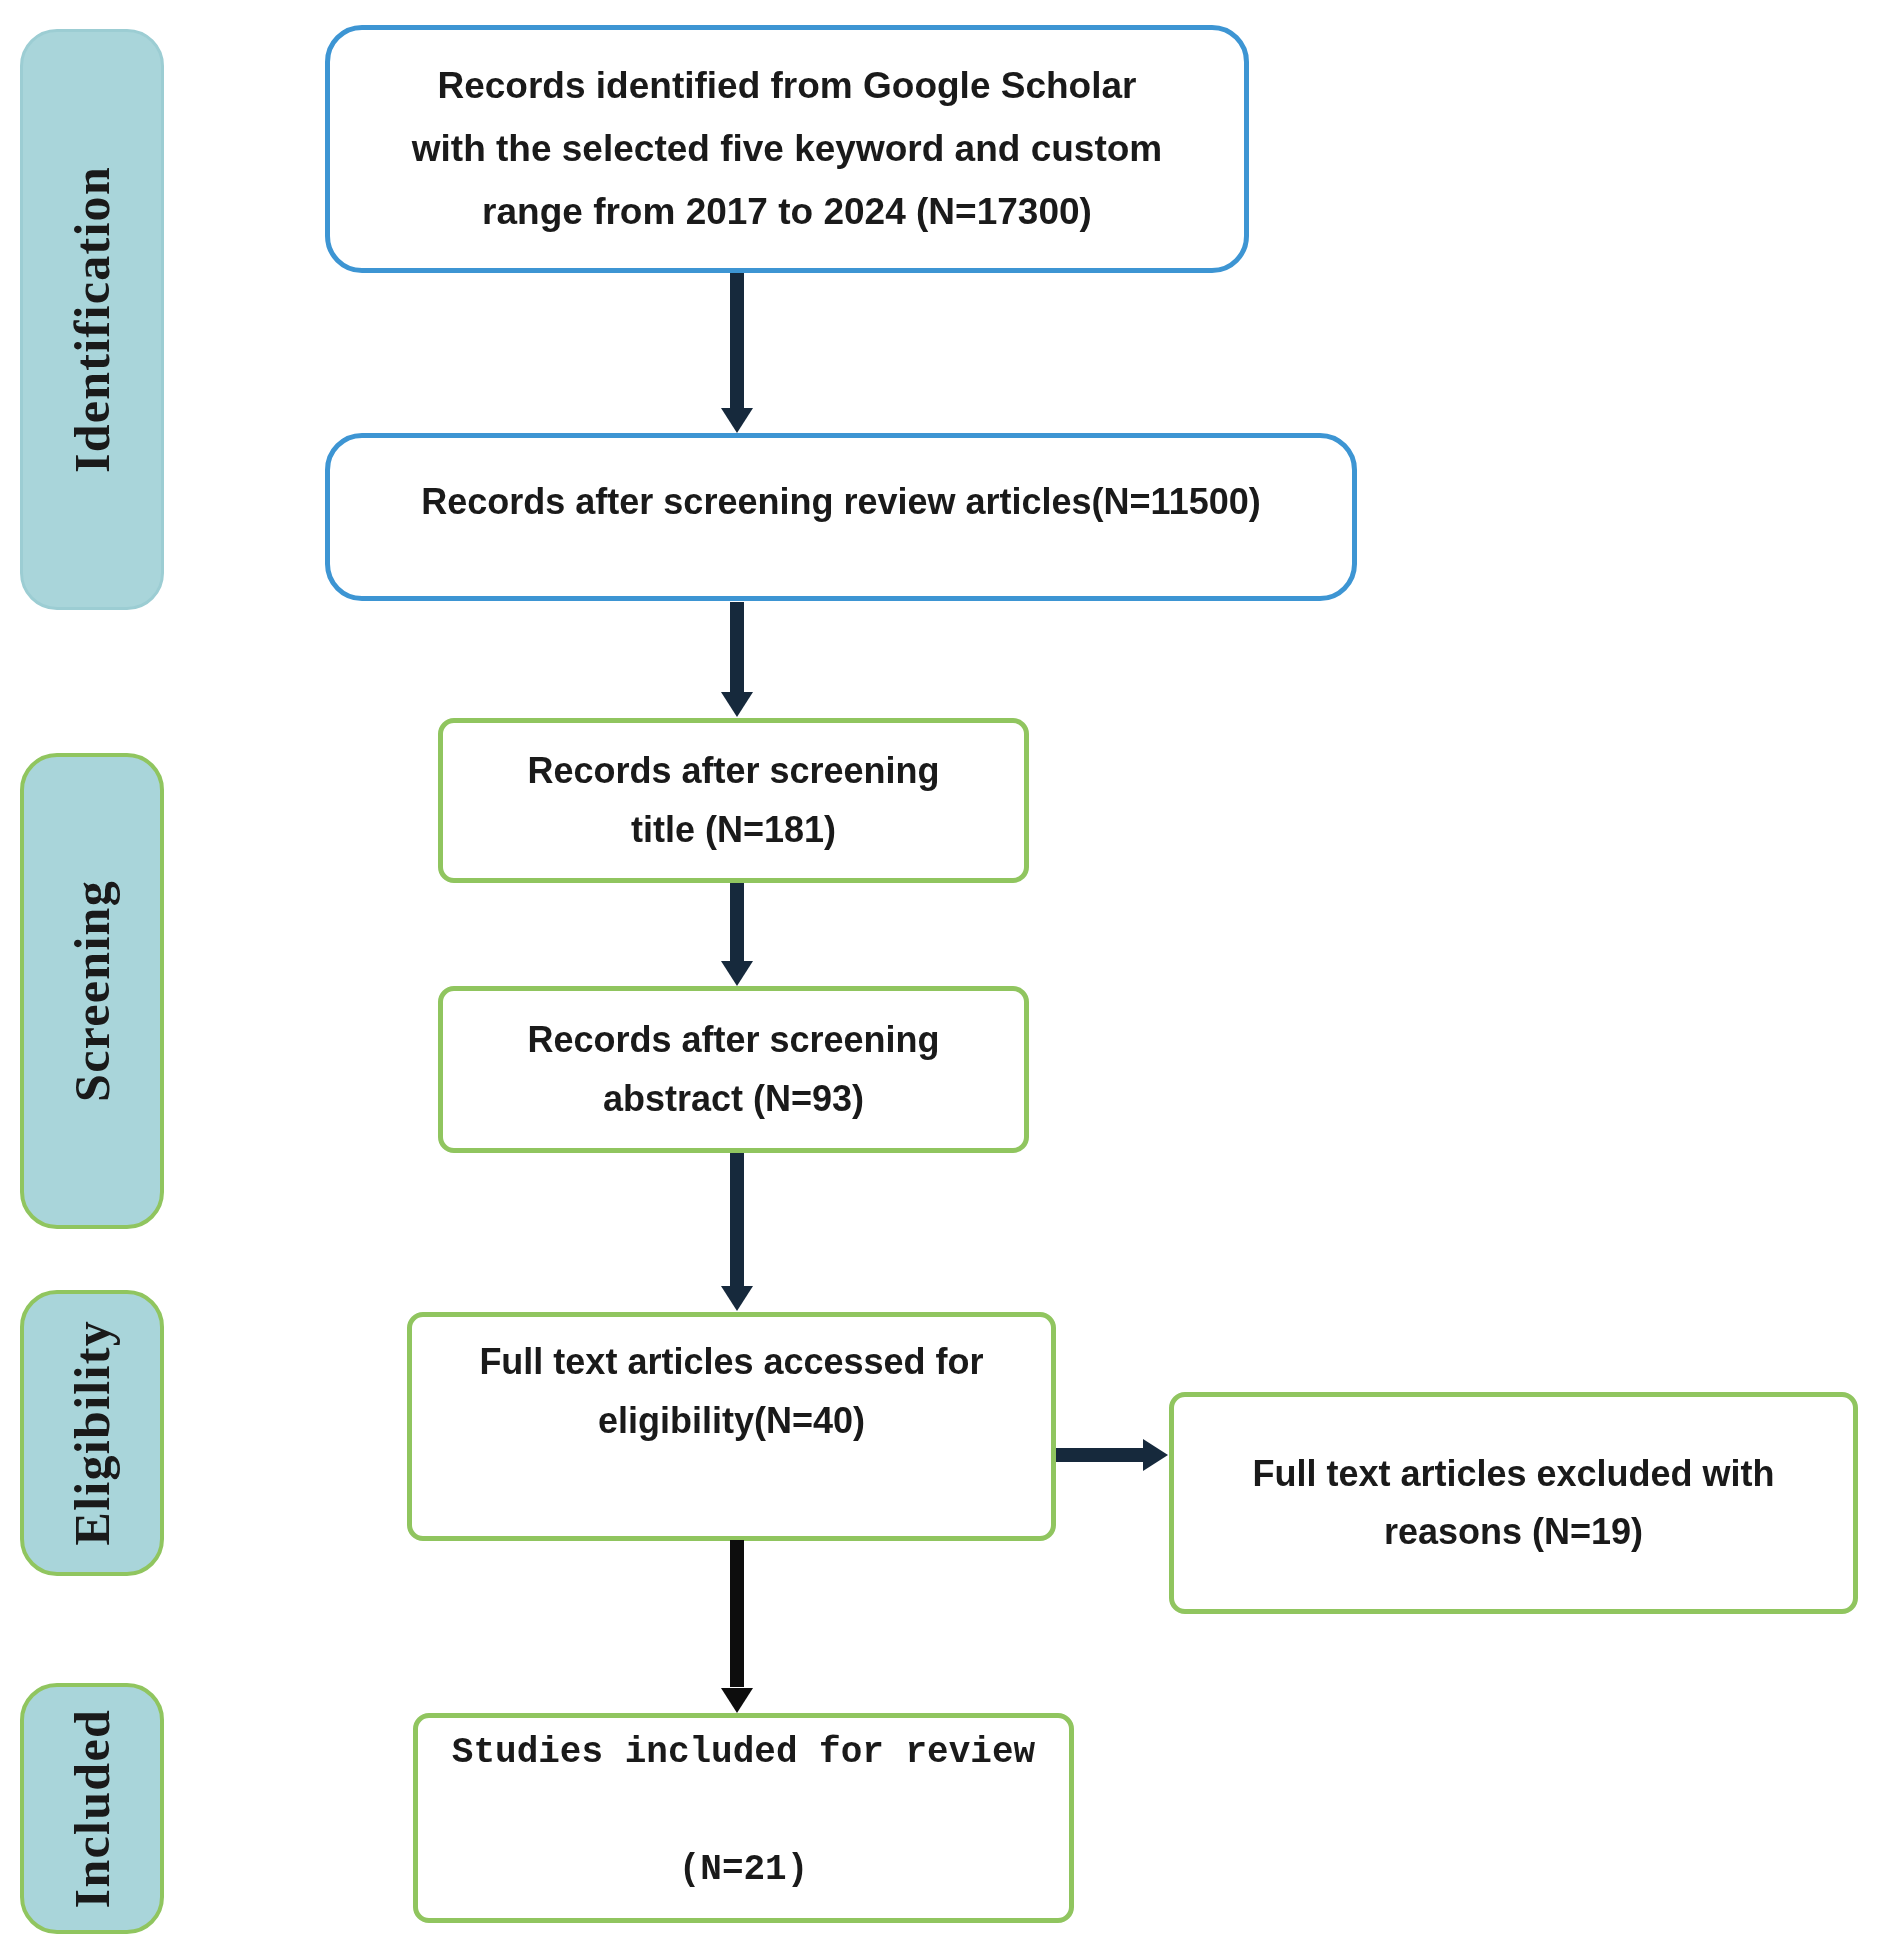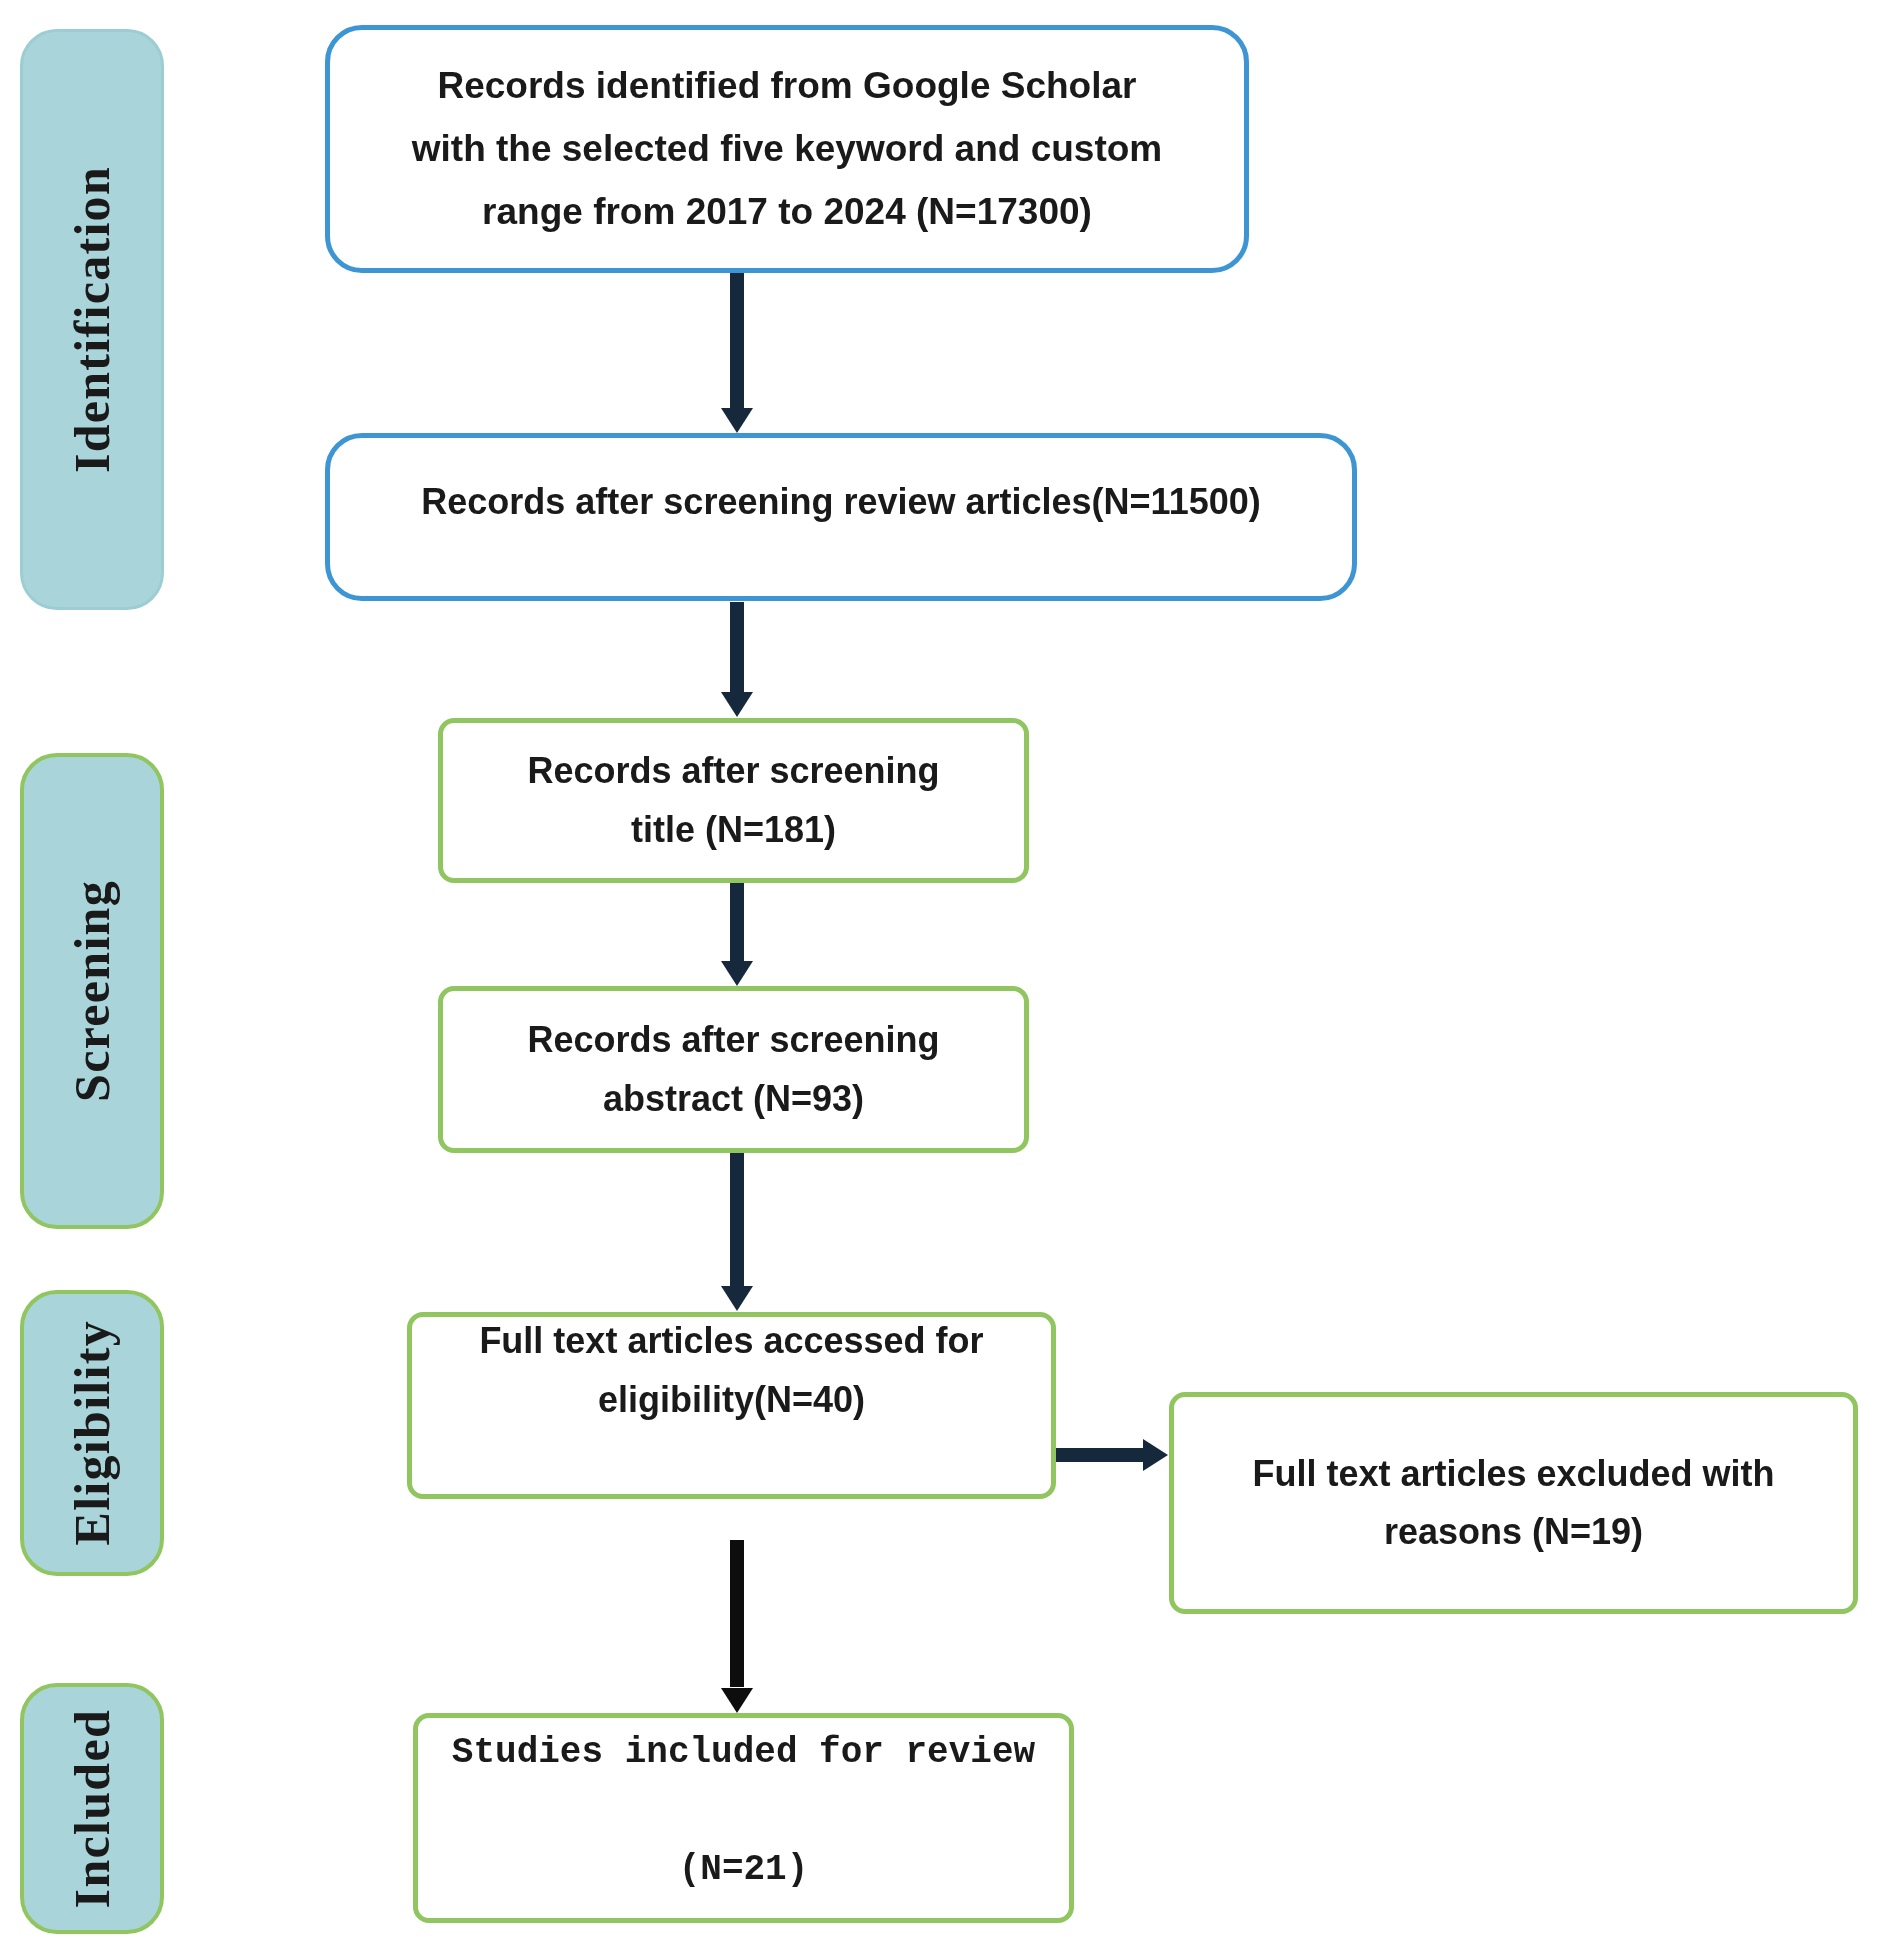--- a/index.html
+++ b/index.html
@@ -61,21 +61,21 @@
     line-height:1.62;
   }
   .node.blueb{border:5.1px solid var(--blue-border);border-radius:37px;}
   .node.greenb{border:5.1px solid var(--green-border);border-radius:16px;}
 
   #box1{left:325px;top:25.4px;width:924px;height:248px;padding:0 35px;}
   #box1 .node-text{font-size:37px;line-height:1.7;}
   #box2{left:325px;top:433px;width:1032px;height:168px;padding:0 25.4px 30.5px 25.4px;text-align:right;}
   #box3{left:438px;top:718px;width:591px;height:165px;}
   #box4{left:438px;top:986px;width:591px;height:167px;}
-  #box5{left:407px;top:1312px;width:649px;height:187px;padding:0 19px 70px 19px;}
+  #box5{left:407px;top:1312px;width:649px;height:229px;padding:0 19px 70px 19px;}
   #box6{left:1169px;top:1369px;width:689px;height:222px;padding:0 19px;margin-top:23px;}
   #box7{left:413px;top:1713px;width:661px;height:210px;padding:0 19px 12.7px 19px;font-family:Liberation Mono, monospace;}
 
   
   .shaft-v{position:absolute;width:14px;left:730px;background:var(--navy-arrow);}
   .head-v{
     position:absolute;left:721px;width:0;height:0;
     border-left:16px solid transparent;border-right:16px solid transparent;
     border-top:25.4px solid var(--navy-arrow);
   }

